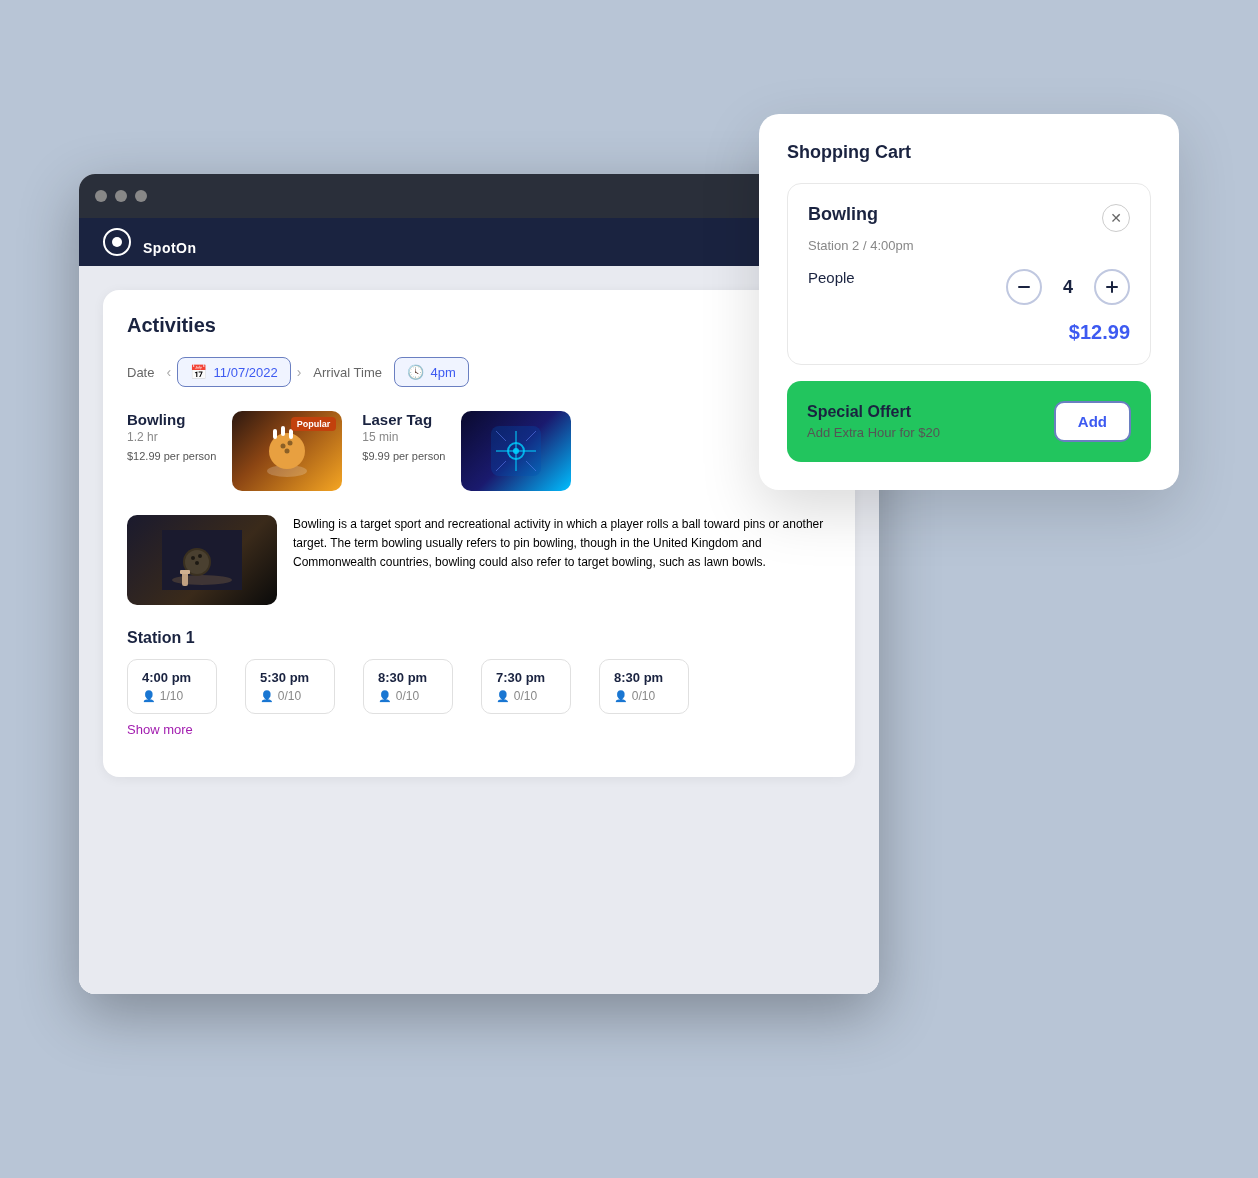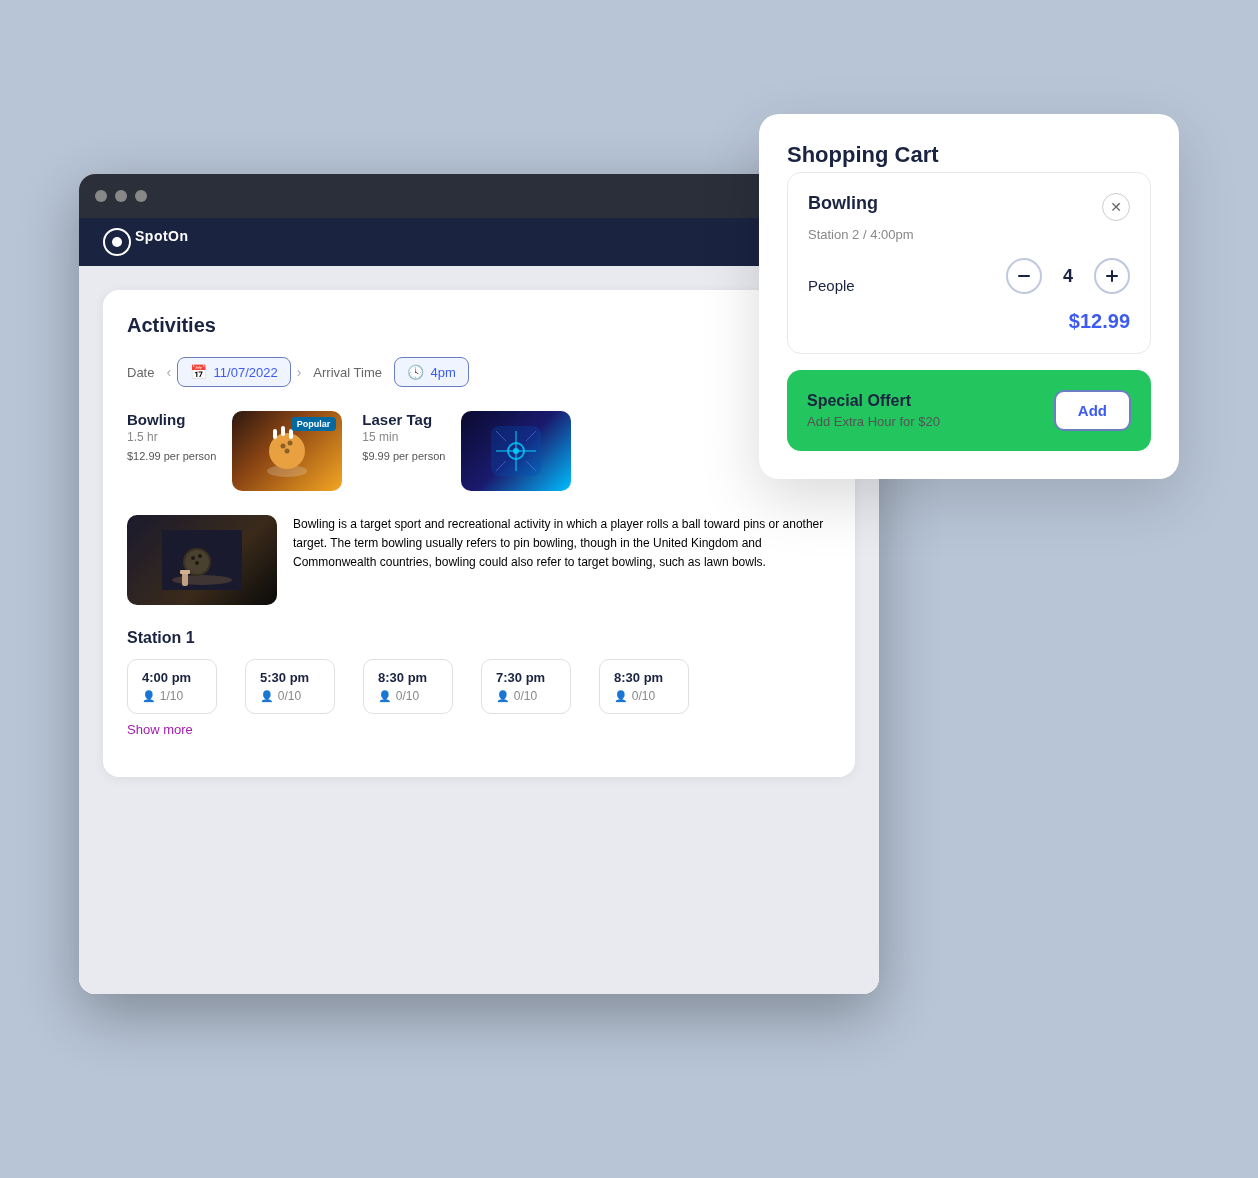--- a/index.html
+++ b/index.html
@@ -59,22 +59,22 @@
     .app-header {
       background: #1a2340;
       height: 48px;
       display: flex;
       align-items: center;
       padding: 0 24px;
     }
 
     .logo-area {
       display: flex;
-      align-items: flex-start;
-      gap: 4px;
+      align-items: flex-end;
+      gap: 12px;
       color: white;
     }
 
     .logo-circle {
       width: 28px;
       height: 28px;
       border-radius: 50%;
       border: 2px solid white;
       display: flex;
       align-items: center;
@@ -222,21 +222,21 @@
       background: linear-gradient(135deg, #0a0a2e 0%, #1a1a6e 50%, #00bfff 100%);
       display: flex;
       align-items: center;
       justify-content: center;
     }
 
     .popular-badge {
       position: absolute;
       top: 6px;
       right: 6px;
-      background: #0369a1;
+      background: #c2410c;
       color: white;
       font-size: 9px;
       font-weight: 600;
       padding: 2px 6px;
       border-radius: 4px;
     }
 
     .description-row {
       display: flex;
       gap: 16px;
@@ -320,24 +320,24 @@
       right: 0;
       top: 0;
       width: 420px;
       background: white;
       border-radius: 20px;
       padding: 28px;
       box-shadow: 0 20px 60px rgba(0,0,0,0.15);
     }
 
     .cart-title {
-      font-size: 22px;
+      font-size: 18px;
       font-weight: 700;
       color: #1a2340;
-      margin-bottom: 4px;
+      margin-bottom: 20px;
     }
 
     .cart-item-card {
       border: 1.5px solid #e8e8e8;
       border-radius: 14px;
       padding: 20px;
       margin-bottom: 16px;
     }
 
     .cart-item-header {
@@ -367,21 +367,21 @@
     }
 
     .cart-item-subtitle {
       font-size: 13px;
       color: #888;
       margin-bottom: 16px;
     }
 
     .quantity-row {
       display: flex;
-      align-items: flex-end;
+      align-items: flex-start;
       justify-content: space-between;
       margin-bottom: 16px;
     }
 
     .quantity-label {
       font-size: 15px;
       color: #1a2340;
       font-weight: 500;
     }
 
@@ -497,21 +497,21 @@
               <span>4pm</span>
             </div>
             <span class="hide-station">Hide Station</span>
           </div>
 
           <div class="activities-grid">
 
             <div class="activity-item">
               <div class="activity-info">
                 <div class="activity-name">Bowling</div>
-                <div class="activity-duration">1.5 hr</div>
+                <div class="activity-duration">1.2 hr</div>
                 <div class="activity-price">$12.99 per person</div>
               </div>
               <div class="activity-image">
                 <div class="bowling-img-bg">
                   <svg width="60" height="60" viewBox="0 0 60 60">
                     <ellipse cx="30" cy="50" rx="20" ry="6" fill="rgba(255,255,255,0.2)"></ellipse>
                     <circle cx="30" cy="30" r="18" fill="#e8a040"></circle>
                     <circle cx="26" cy="25" r="2.5" fill="rgba(0,0,0,0.4)"></circle>
                     <circle cx="33" cy="22" r="2.5" fill="rgba(0,0,0,0.4)"></circle>
                     <circle cx="30" cy="30" r="2.5" fill="rgba(0,0,0,0.4)"></circle>

